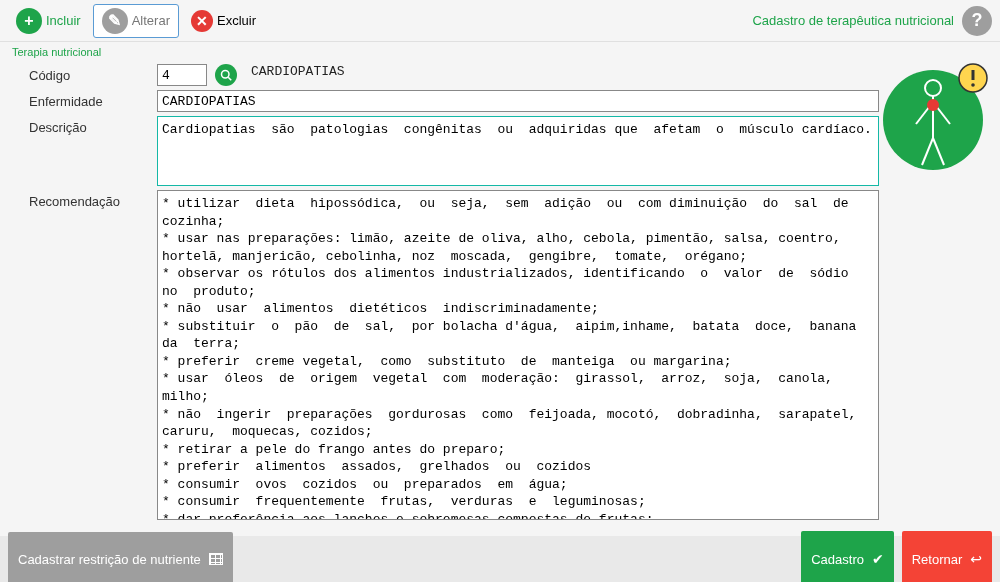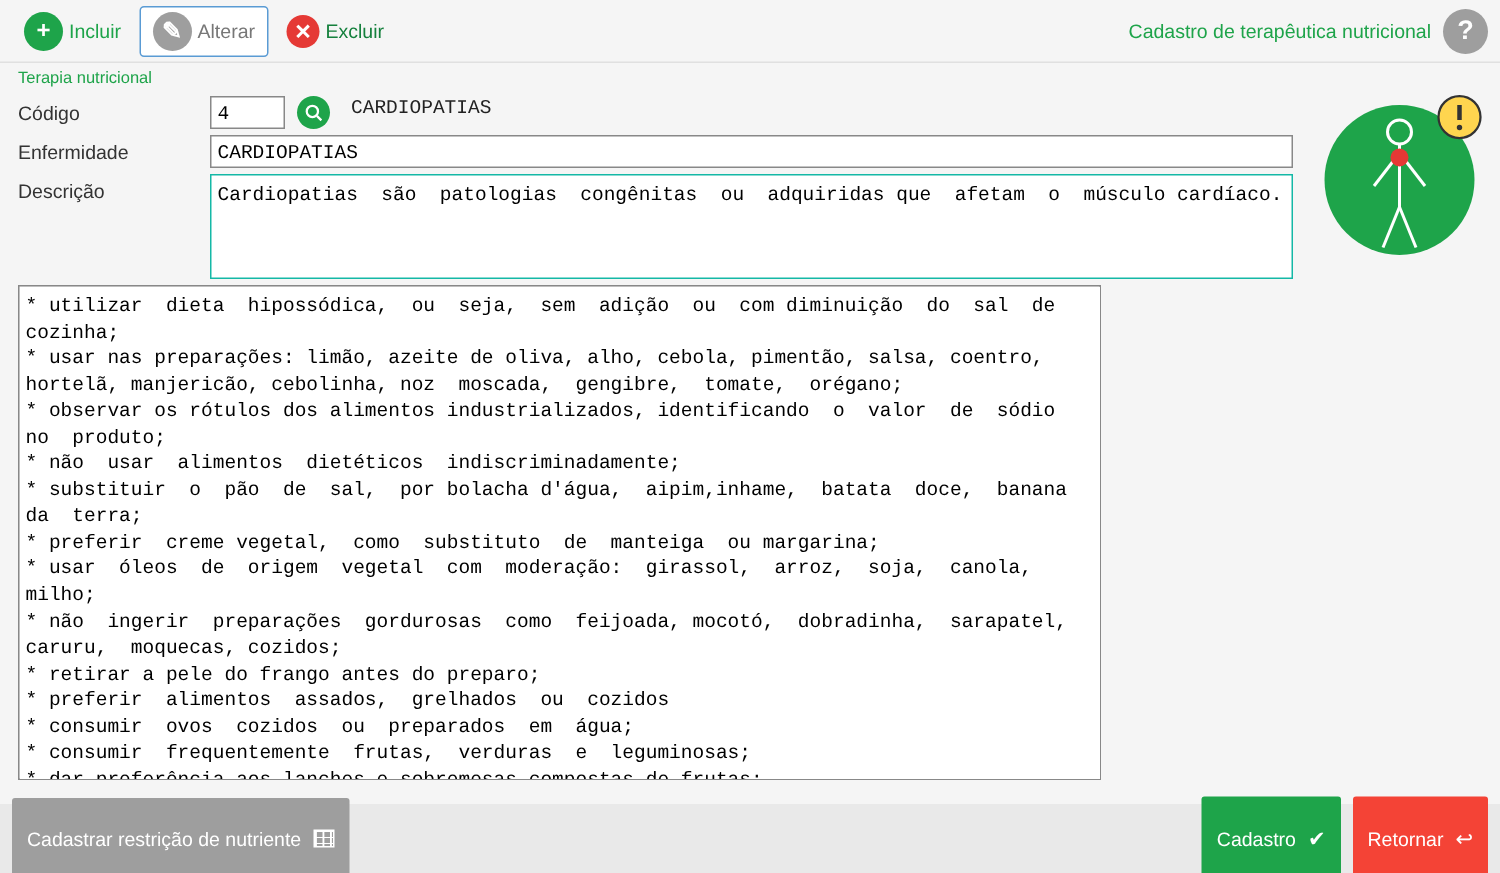--- a/index.html
+++ b/index.html
@@ -43,39 +43,40 @@
       font-size: 16px;
       font-weight: bold;
       color: #fff;
     }
     .ic-green { background: #1ea44a; }
     .ic-gray  { background: #9e9e9e; }
     .ic-red   { background: #e53935; }
     .ic-red-sm { width: 22px; height: 22px; font-size: 14px; }
     .tb-label-green { color: #1ea44a; }
     .tb-label-gray  { color: #777; }
-    .tb-label-red   { color: #15803d; }
+    .tb-label-red   { color: #000000; }
     .tb-spacer { flex: 1; }
     .tb-title { color: #1ea44a; margin-right: 8px; }
     .help-circle {
       width: 30px; height: 30px; border-radius: 50%;
       background: #9e9e9e; color: #fff;
       display: flex; align-items: center; justify-content: center;
       font-size: 18px; font-weight: bold;
       cursor: pointer;
     }
     .section-title {
       color: #1ea44a;
       padding: 4px 12px;
       font-size: 11px;
     }
     .form-area {
       padding: 2px 12px;
       display: flex;
       position: relative;
+      margin-left: 17px;
     }
     .form-left { flex: 1; }
     .row {
       display: flex;
       align-items: flex-start;
       margin-bottom: 4px;
     }
     .row-label {
       width: 128px;
       color: #333;
@@ -222,20 +223,21 @@
       <div class="row-label">Enfermidade</div>
       <input class="enf-input" value="CARDIOPATIAS" style="">
     </div>
 
     <div class="row">
       <div class="row-label">Descrição</div>
       <textarea class="desc-area" style="">Cardiopatias  são  patologias  congênitas  ou  adquiridas que  afetam  o  músculo cardíaco.</textarea>
     </div>
 
     <div class="row">
+      <div class="row-label">Recomendação</div>
       <textarea class="rec-area" style="">* utilizar  dieta  hipossódica,  ou  seja,  sem  adição  ou  com diminuição  do  sal  de cozinha;
 * usar nas preparações: limão, azeite de oliva, alho, cebola, pimentão, salsa, coentro, hortelã, manjericão, cebolinha, noz  moscada,  gengibre,  tomate,  orégano;
 * observar os rótulos dos alimentos industrializados, identificando  o  valor  de  sódio  no  produto;
 * não  usar  alimentos  dietéticos  indiscriminadamente;
 * substituir  o  pão  de  sal,  por bolacha d'água,  aipim,inhame,  batata  doce,  banana  da  terra;
 * preferir  creme vegetal,  como  substituto  de  manteiga  ou margarina;
 * usar  óleos  de  origem  vegetal  com  moderação:  girassol,  arroz,  soja,  canola, milho;
 * não  ingerir  preparações  gordurosas  como  feijoada, mocotó,  dobradinha,  sarapatel, caruru,  moquecas, cozidos;
 * retirar a pele do frango antes do preparo;
 * preferir  alimentos  assados,  grelhados  ou  cozidos

